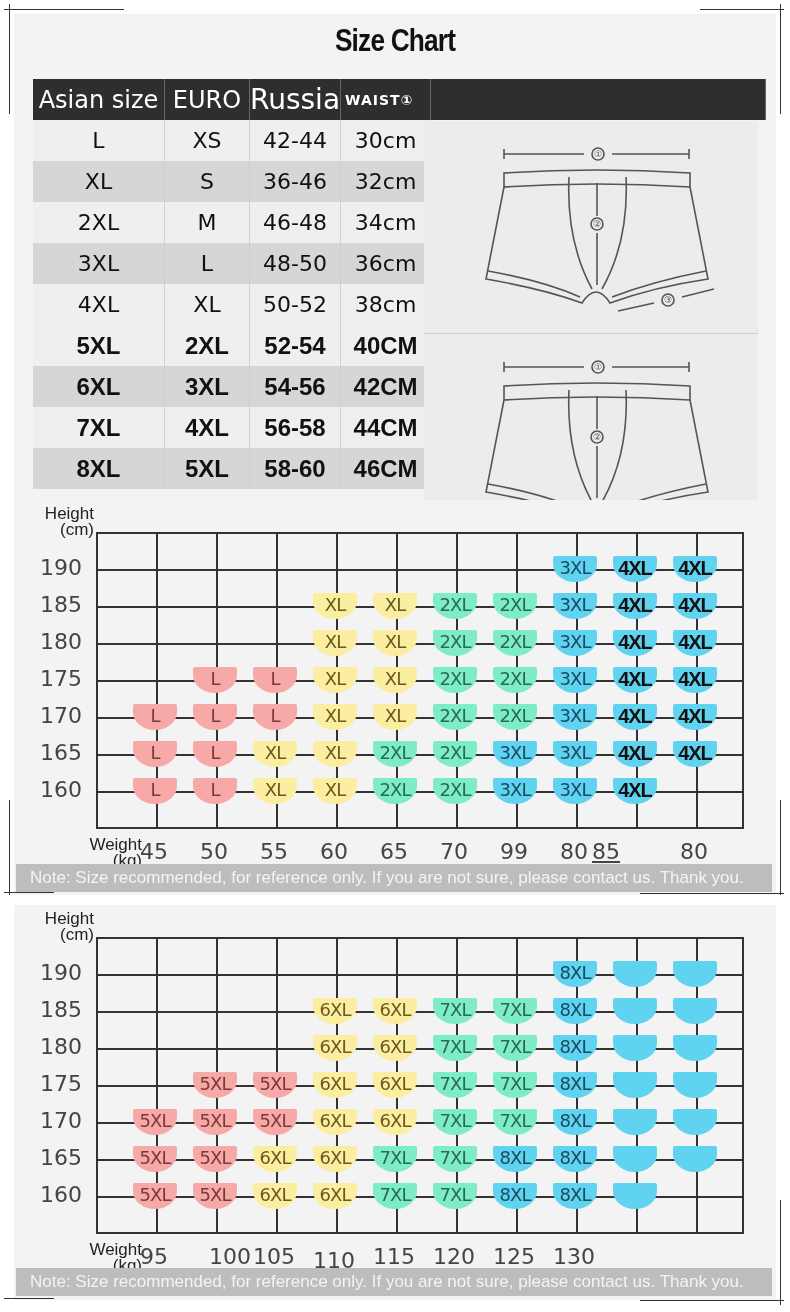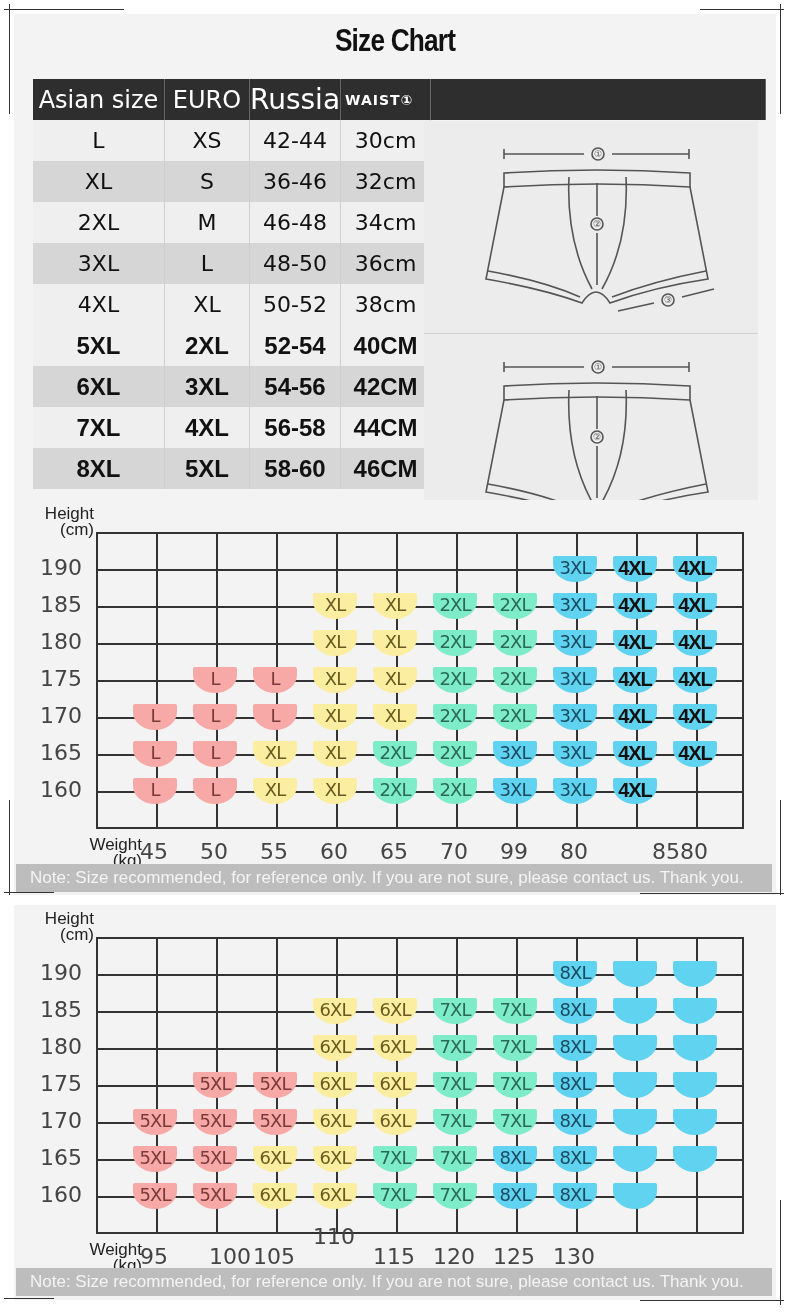--- a/index.html
+++ b/index.html
@@ -193,21 +193,21 @@
     <div class="ytick" style="left: 32px; top: 240px;">165</div>
     <div class="ytick" style="left: 32px; top: 277px;">160</div>
     <div class="xtick" style="left: 124px; top: 339px;">45</div>
     <div class="xtick" style="left: 184px; top: 339px;">50</div>
     <div class="xtick" style="left: 244px; top: 339px;">55</div>
     <div class="xtick" style="left: 304px; top: 339px;">60</div>
     <div class="xtick" style="left: 364px; top: 339px;">65</div>
     <div class="xtick" style="left: 424px; top: 339px;">70</div>
     <div class="xtick" style="left: 484px; top: 339px;">99</div>
     <div class="xtick" style="left: 544px; top: 339px;">80</div>
-    <div class="xtick" style="left: 636px; top: 339px;">85</div>
+    <div class="xtick" style="left: 576px; top: 339px; text-decoration: underline;">85</div>
     <div class="xtick" style="left: 664px; top: 339px;">80</div>
     <div class="axis-title" style="left: 72px; top: 337px; width: 70px; white-space: pre-line;">Weight
 (kg)</div>
     <div class="badge" style="background: rgb(95, 211, 240); width: 44px; left: 553px; top: 56px; color: rgb(26, 74, 96);">3XL</div>
     <div class="badge bold" style="background: rgb(95, 211, 240); width: 44px; left: 613px; top: 56px; color: rgb(17, 17, 17);">4XL</div>
     <div class="badge bold" style="background: rgb(95, 211, 240); width: 44px; left: 673px; top: 56px; color: rgb(17, 17, 17);">4XL</div>
     <div class="badge" style="background: rgb(251, 238, 160); width: 44px; left: 313px; top: 93px; color: rgb(106, 90, 32);">XL</div>
     <div class="badge" style="background: rgb(251, 238, 160); width: 44px; left: 373px; top: 93px; color: rgb(106, 90, 32);">XL</div>
     <div class="badge" style="background: rgb(127, 236, 201); width: 44px; left: 433px; top: 93px; color: rgb(42, 106, 85);">2XL</div>
     <div class="badge" style="background: rgb(127, 236, 201); width: 44px; left: 493px; top: 93px; color: rgb(42, 106, 85);">2XL</div>
@@ -292,21 +292,21 @@
     <div class="ytick" style="left: 32px; top: 55px;">190</div>
     <div class="ytick" style="left: 32px; top: 92px;">185</div>
     <div class="ytick" style="left: 32px; top: 129px;">180</div>
     <div class="ytick" style="left: 32px; top: 166px;">175</div>
     <div class="ytick" style="left: 32px; top: 203px;">170</div>
     <div class="ytick" style="left: 32px; top: 240px;">165</div>
     <div class="ytick" style="left: 32px; top: 277px;">160</div>
     <div class="xtick" style="left: 124px; top: 339px;">95</div>
     <div class="xtick" style="left: 200px; top: 339px;">100</div>
     <div class="xtick" style="left: 244px; top: 339px;">105</div>
-    <div class="xtick" style="left: 304px; top: 319px;">110</div>
+    <div class="xtick" style="left: 304px; top: 343px;">110</div>
     <div class="xtick" style="left: 364px; top: 339px;">115</div>
     <div class="xtick" style="left: 424px; top: 339px;">120</div>
     <div class="xtick" style="left: 484px; top: 339px;">125</div>
     <div class="xtick" style="left: 544px; top: 339px;">130</div>
     <div class="xtick" style="left: 604px; top: 339px;"></div>
     <div class="xtick" style="left: 664px; top: 339px;"></div>
     <div class="axis-title" style="left: 72px; top: 337px; width: 70px; white-space: pre-line;">Weight
 (kg)</div>
     <div class="badge" style="background: rgb(95, 211, 240); width: 44px; left: 553px; top: 56px; color: rgb(26, 74, 96);">8XL</div>
     <div class="badge" style="background: rgb(95, 211, 240); width: 44px; left: 613px; top: 56px; color: rgb(26, 74, 96);"></div>

